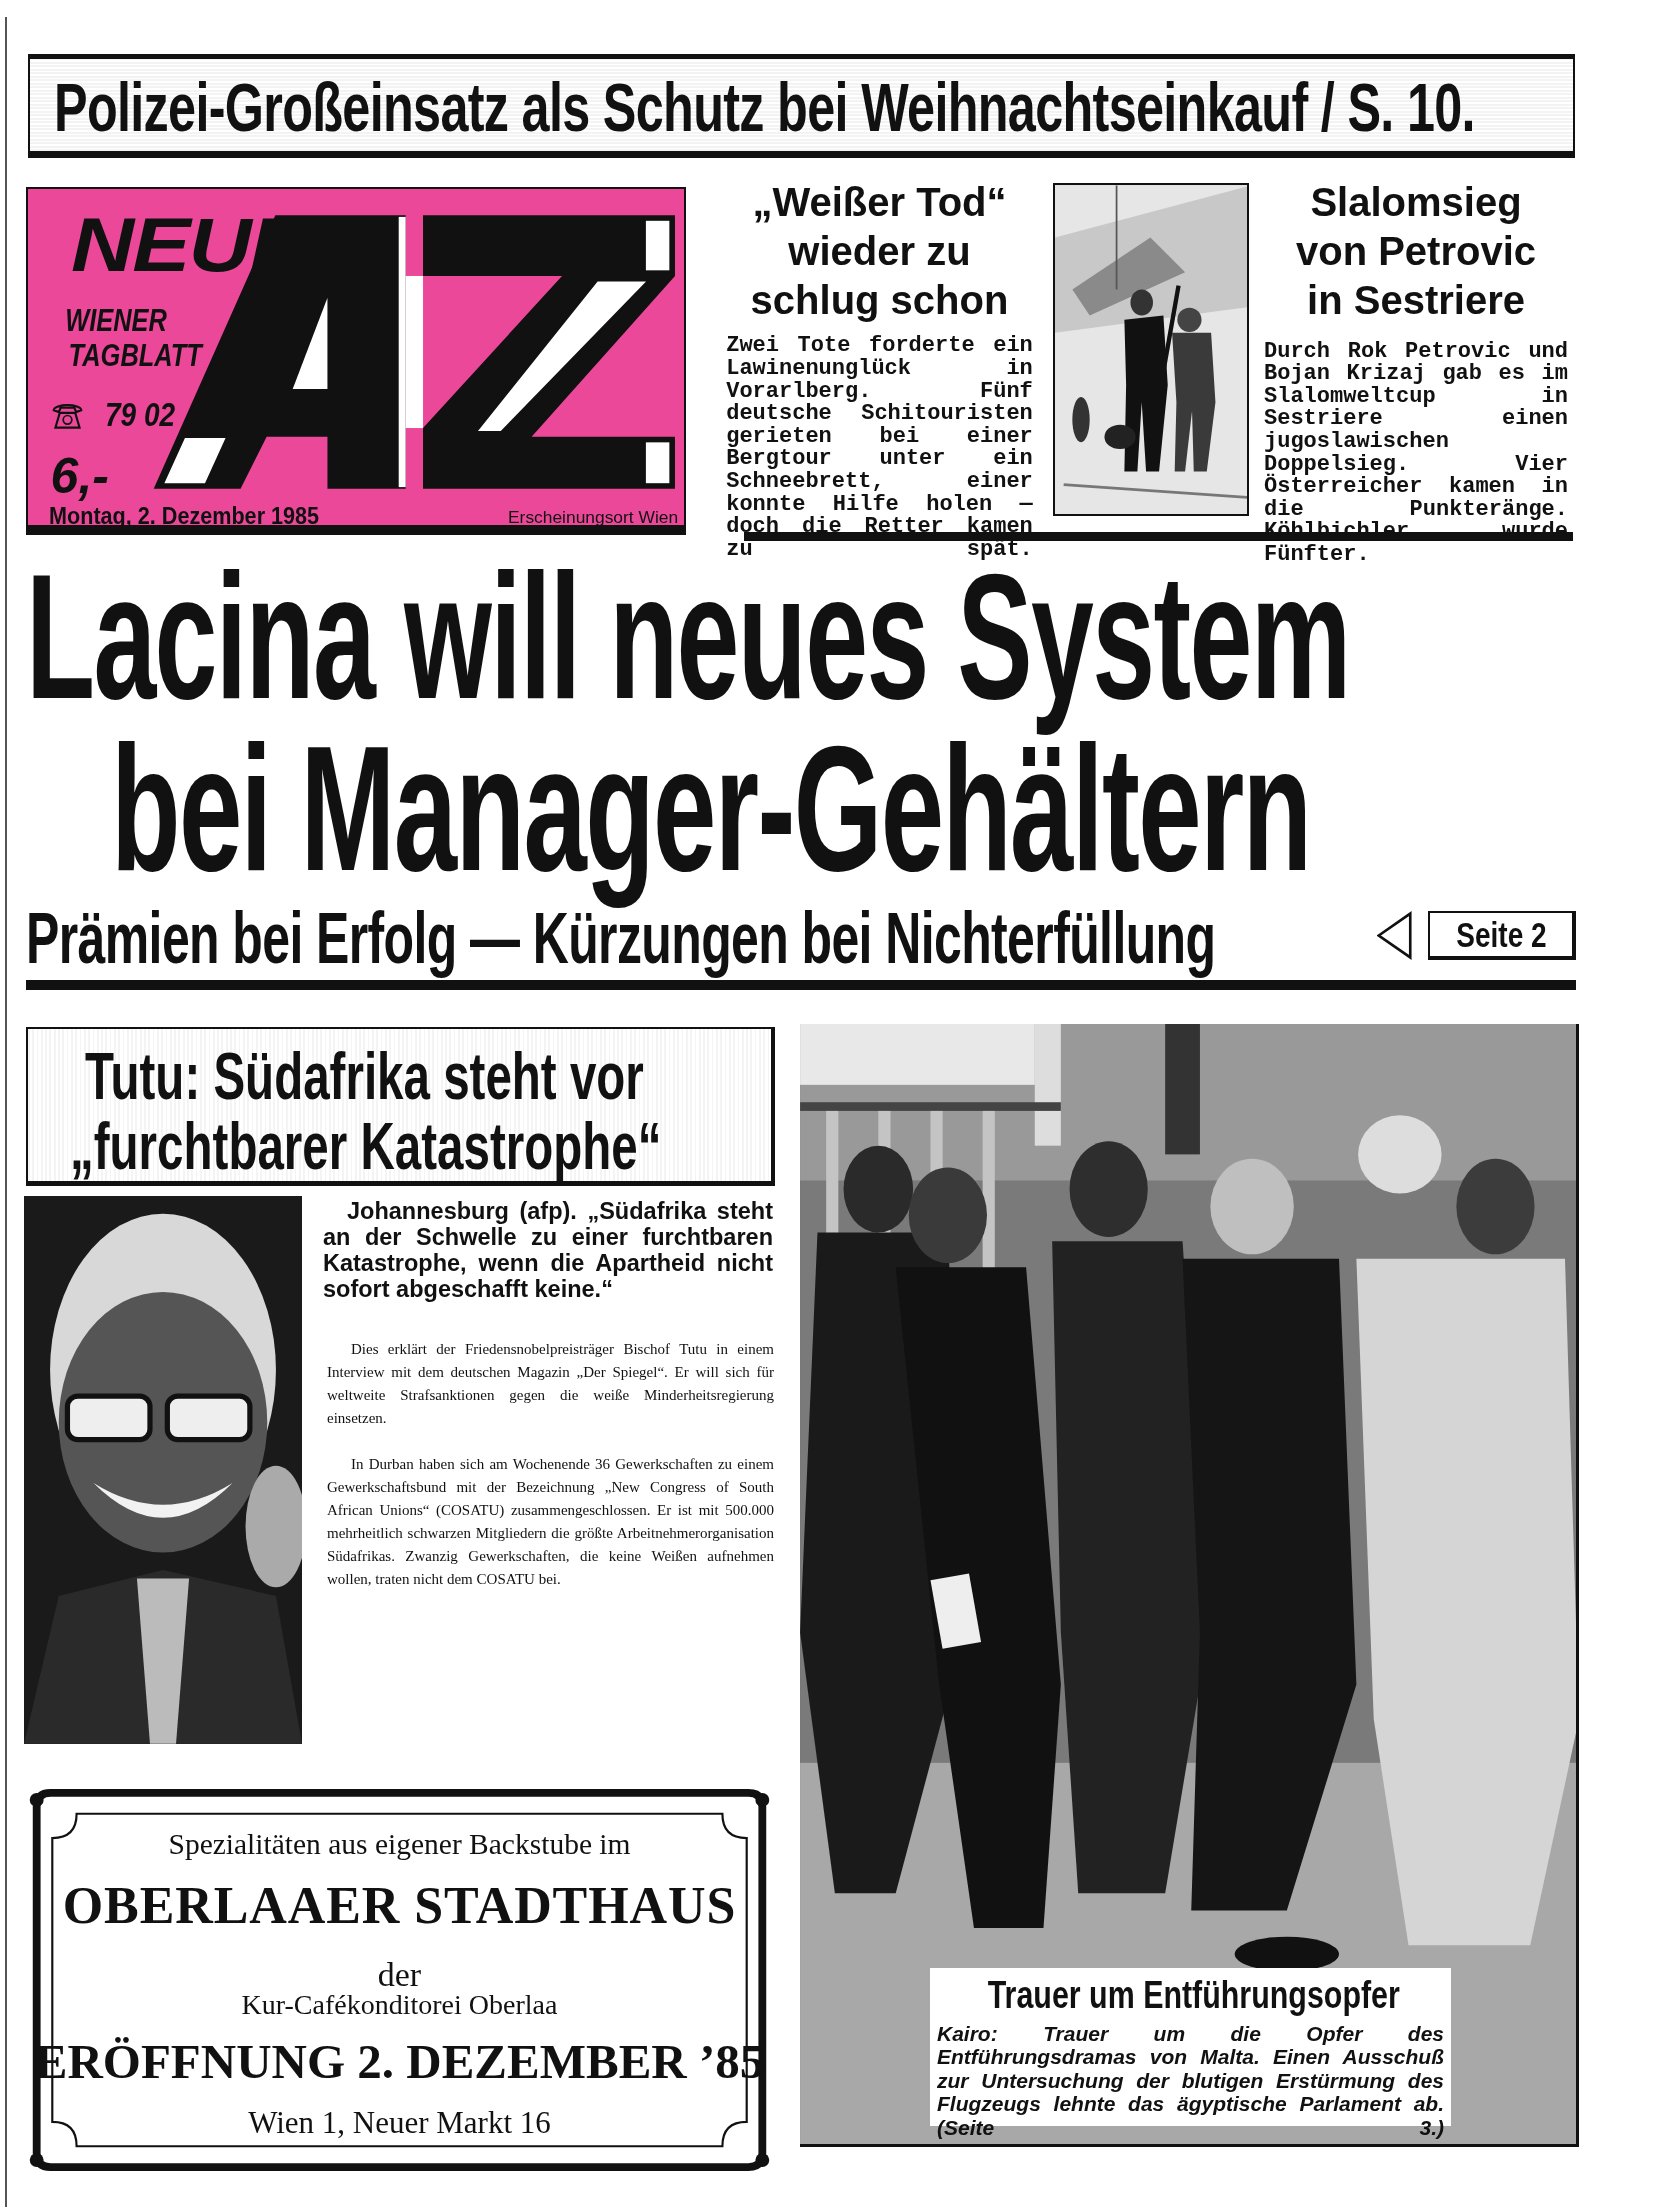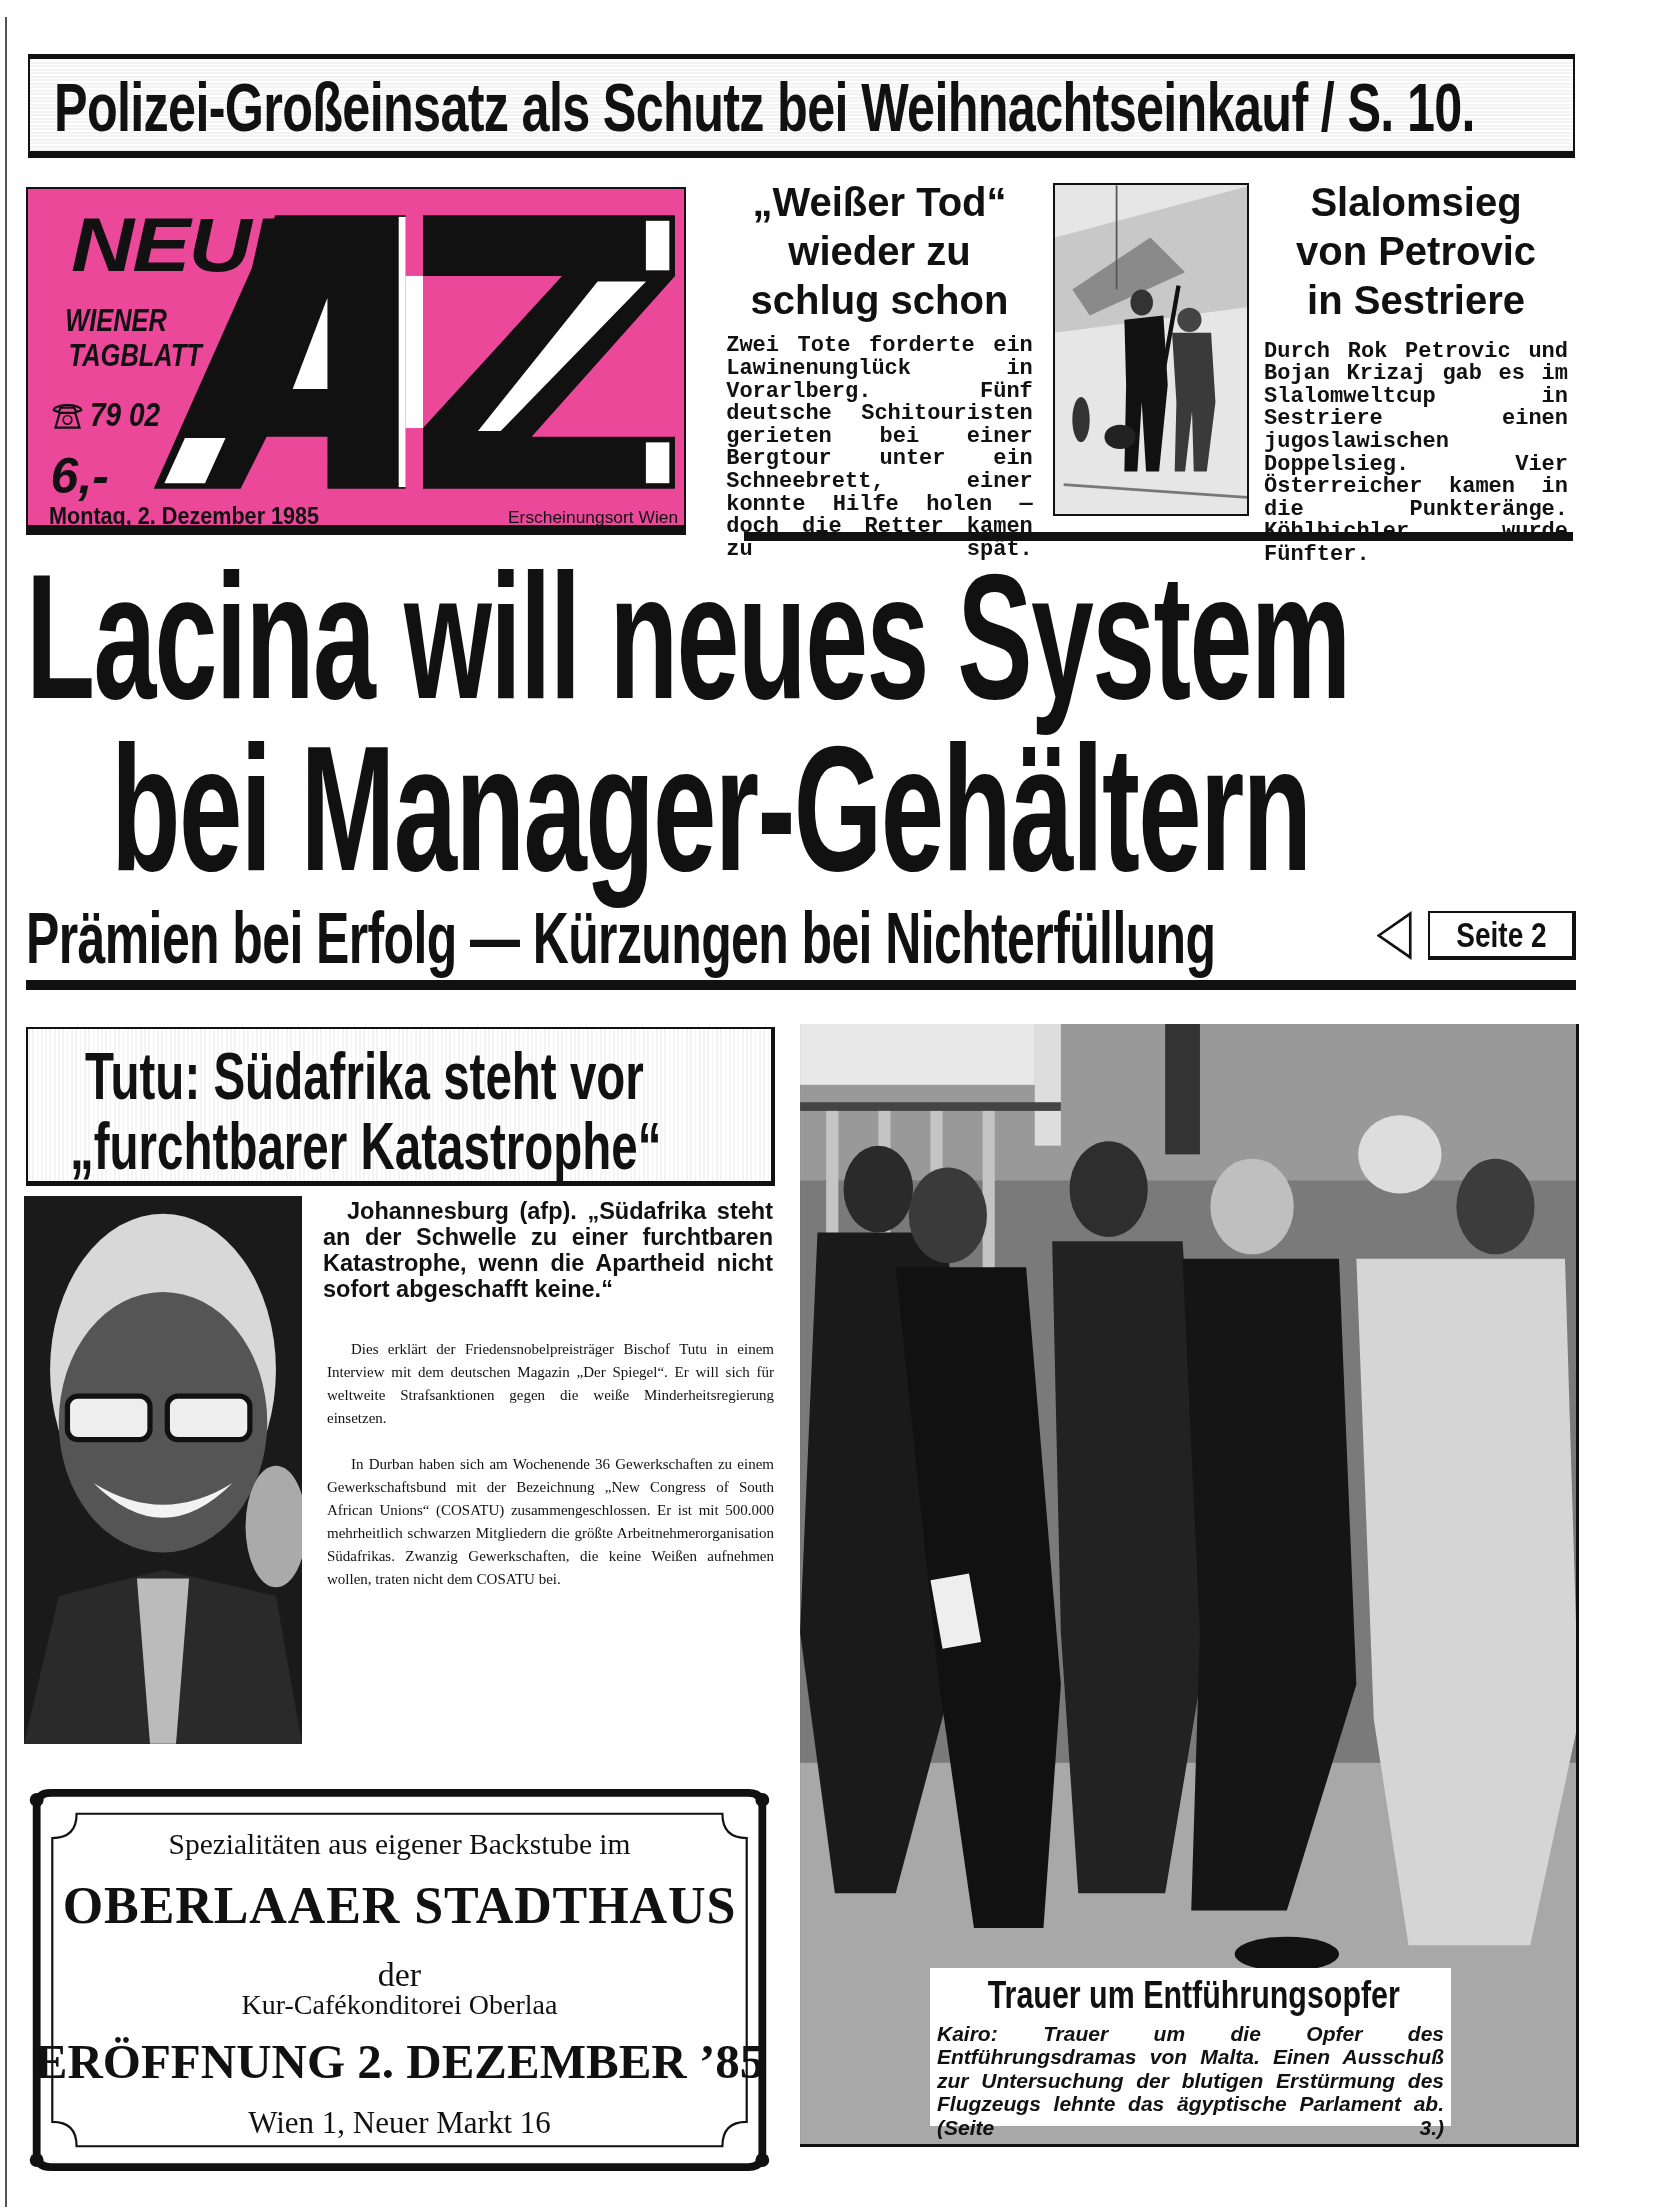--- a/index.html
+++ b/index.html
@@ -15,21 +15,21 @@
   #banner { left: 28px; top: 54px; width: 1547px; height: 104px; border: 2.6px solid #111; border-bottom-width: 7px; border-top-width: 5.2px;
     background: repeating-linear-gradient(0deg, #f3f3f3 0 1.7px, #ffffff 1.7px 3.5px); overflow: hidden; }
   #banner-text { left: 24px; top: 8.7px; font-size: 68px; line-height: 78px; letter-spacing: -0.9px; transform: scaleX(0.74); }
 
   
   #masthead { left: 26px; top: 187px; width: 660px; height: 348px; border: 2.6px solid #111; border-bottom-width: 10.4px; overflow: hidden; background: #ec4899; }
   #neue { left: 43px; top: 17.4px; font-size: 76px; font-style: italic; font-weight: 900; letter-spacing: -1.7px; line-height: 78px; transform: scaleX(1.15); transform-origin: left top; }
   #az-logo { left: 117px; top: 26px; width: 530px; height: 274px; }
   #wiener { left: 26px; top: 113px; font-size: 31px; font-style: italic; font-weight: bold; line-height: 37px; transform: scaleX(0.82); }
   #tagblatt { left: 26px; top: 148px; font-size: 31px; font-style: italic; font-weight: bold; line-height: 37px; transform: scaleX(0.82); }
-  #phone-row { left: 22.6px; top: 207px; display: flex; align-items: center; gap: 6px; }
+  #phone-row { left: 22.6px; top: 207px; display: flex; align-items: center; gap: 21px; }
   #phone-icon { width: 33px; height: 31px; }
   #phone-num { font-size: 33px; font-style: italic; font-weight: bold; transform: scaleX(0.85); transform-origin: left center; }
   #price { left: 22.6px; top: 261px; font-size: 50px; font-style: italic; font-weight: 900; line-height: 52px; }
   #date { left: 21px; top: 313px; font-size: 24px; font-weight: bold; transform: scaleX(0.9); }
   #issue { left: 369px; top: 336px; font-size: 17.4px; }
   #pubplace { left: 480px; top: 318px; font-size: 17.4px; }
 
   
   #weisser { left: 721px; top: 178px; width: 317px; text-align: center; }
   #weisser-title { font-size: 40px; font-weight: bold; line-height: 49px; }

